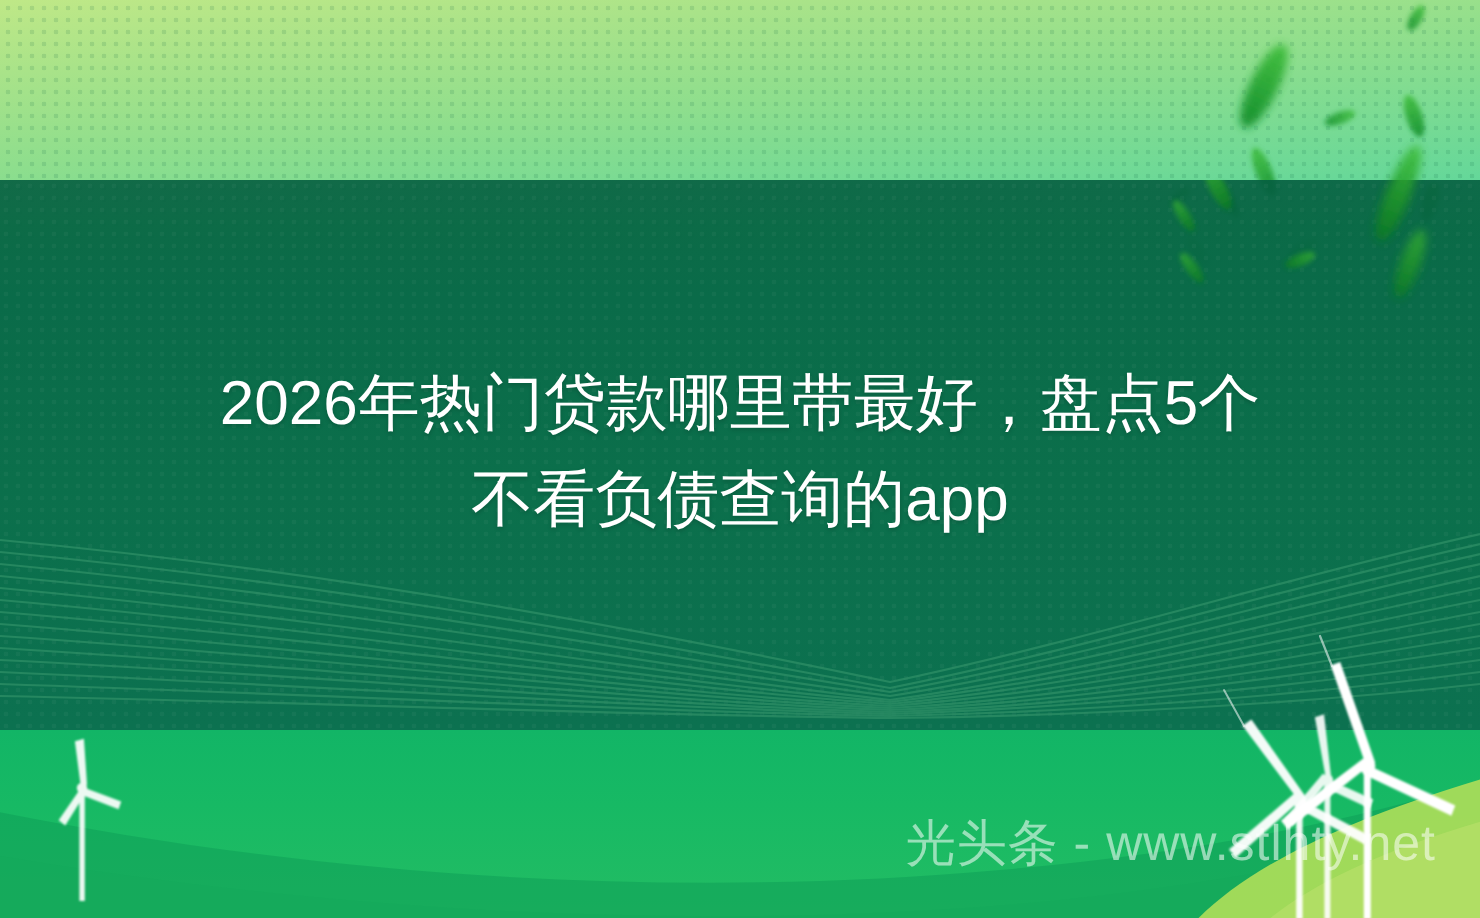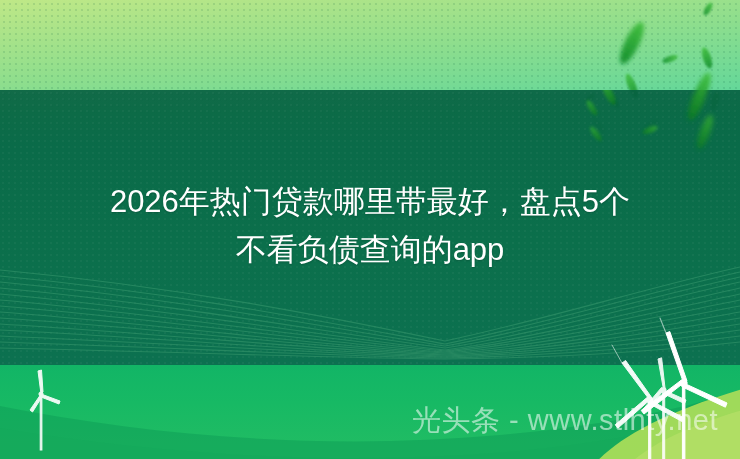--- a/index.html
+++ b/index.html
@@ -88,21 +88,21 @@
     font-weight:400;
     letter-spacing:0px;
     white-space:pre-line;
     text-shadow:0 1px 2px rgba(0,0,0,.18);
   }
 
   
   .watermark{
     position:absolute;right:22px;bottom:24px;
     color:rgba(255,255,255,.55);
-    font-size:29px;
+    font-size:25px;
     line-height:1;
     letter-spacing:.5px;
     white-space:nowrap;
     pointer-events:none;
   }
 </style>
 </head>
 <body>
 
 <div class="poster">

